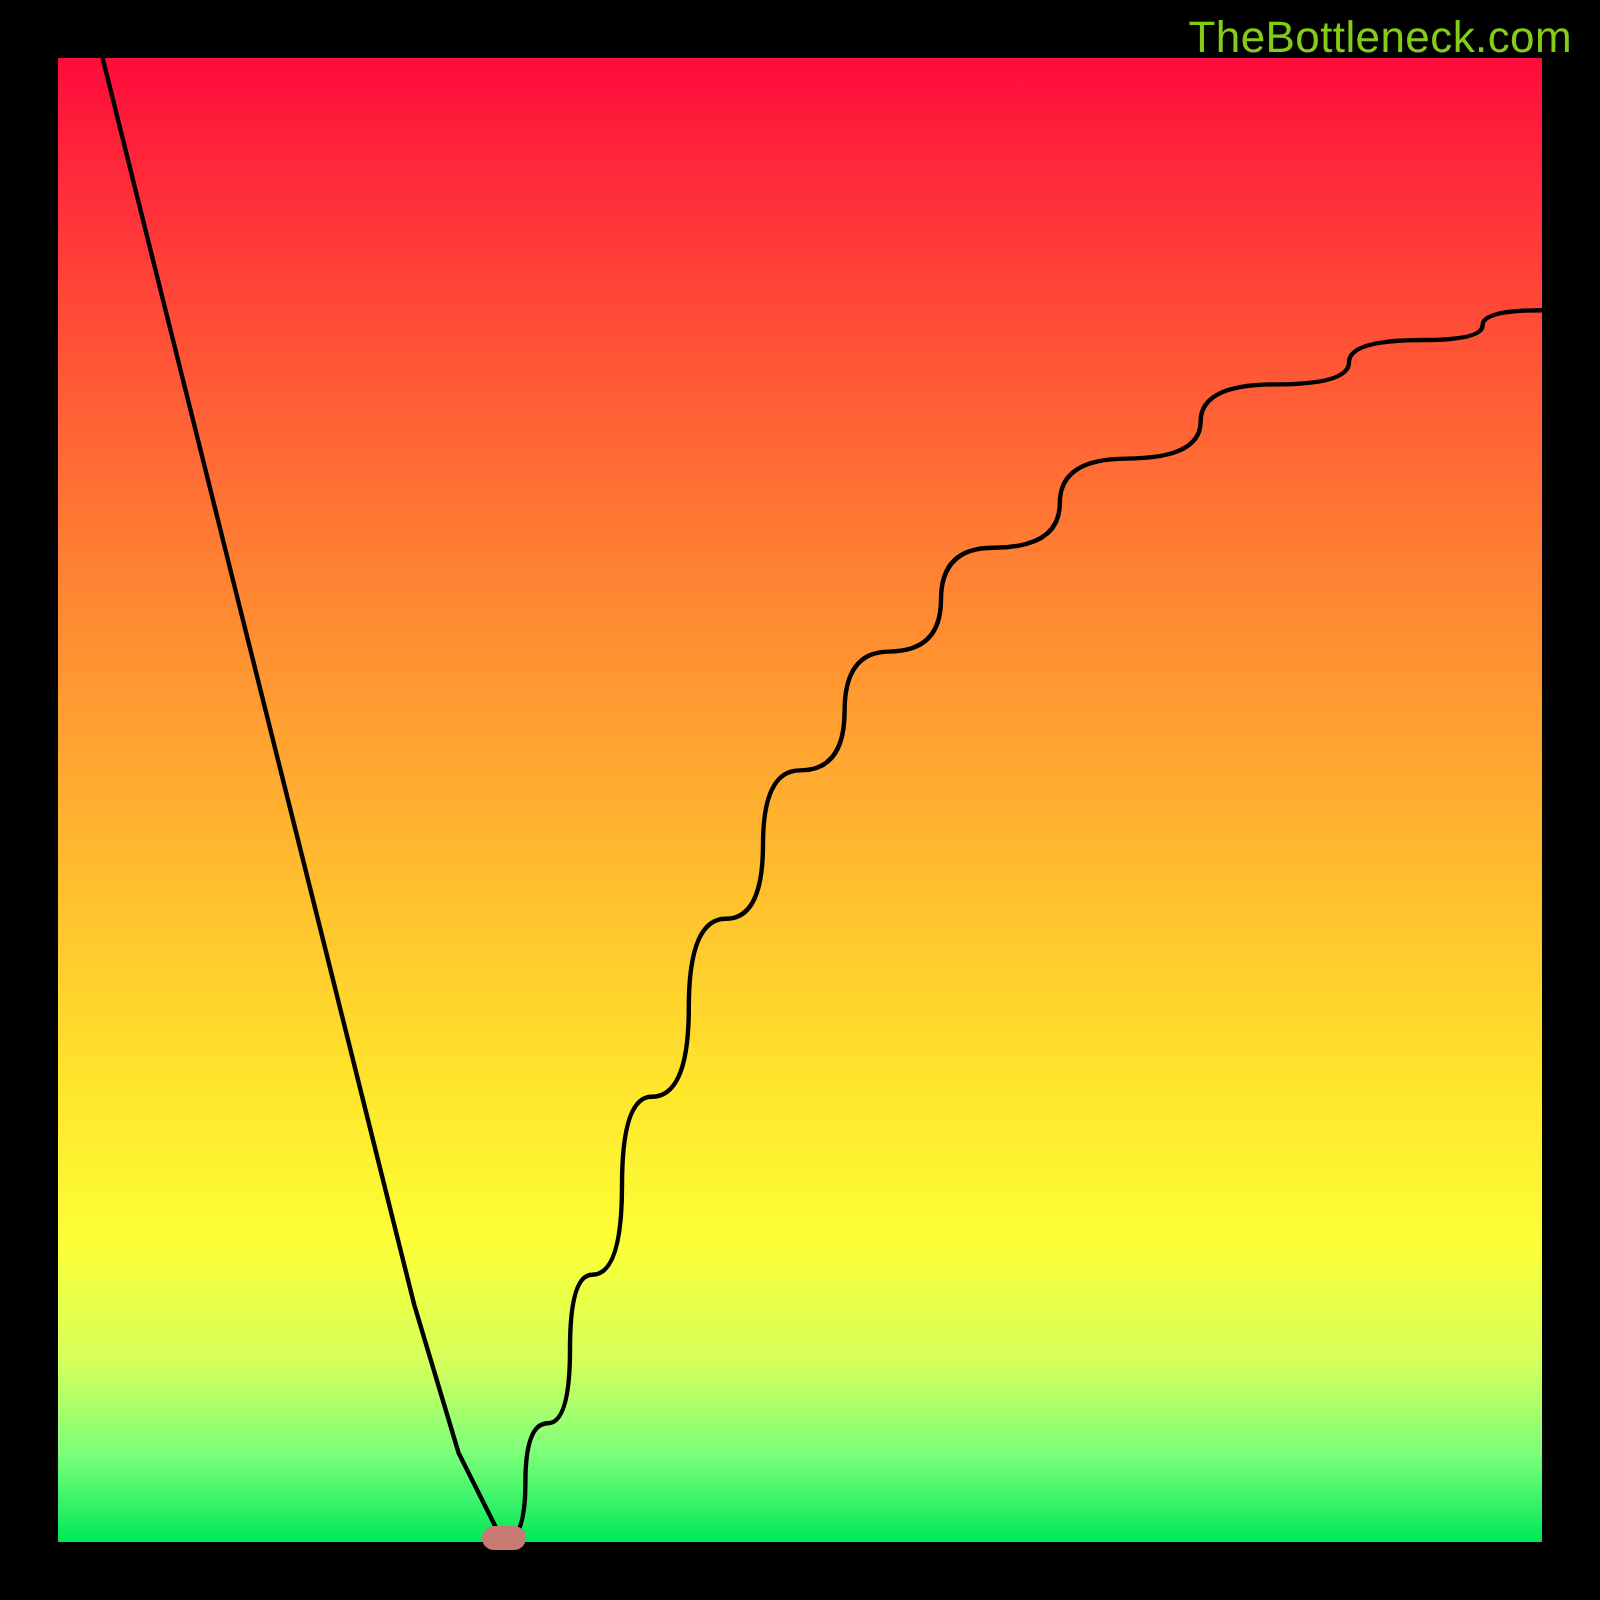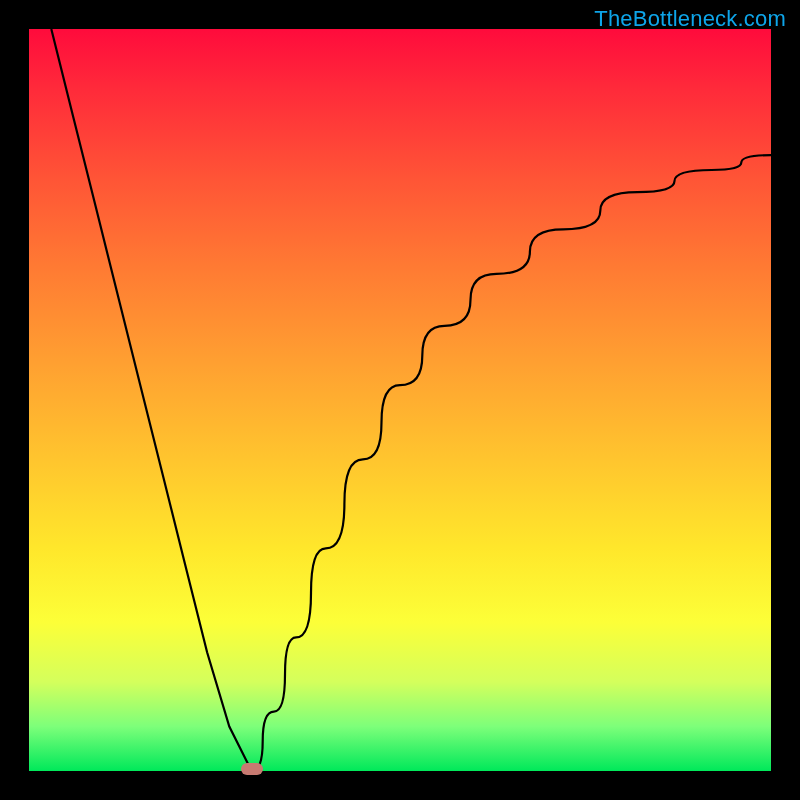--- a/index.html
+++ b/index.html
@@ -36,21 +36,21 @@
       #fcff38 80%,
       #d4ff5c 88%,
       #7dff7a 94%,
       #00e85a 100%
     );
   }
   .watermark {
     position: absolute;
     top: 6px;
     right: 14px;
-    color: #0ea5e9;
+    color: #84cc16;
     font-size: 22px;
     font-weight: 500;
     letter-spacing: 0.2px;
     user-select: none;
   }
   svg.curve {
     position: absolute;
     left: 0;
     top: 0;
     width: 742px;

